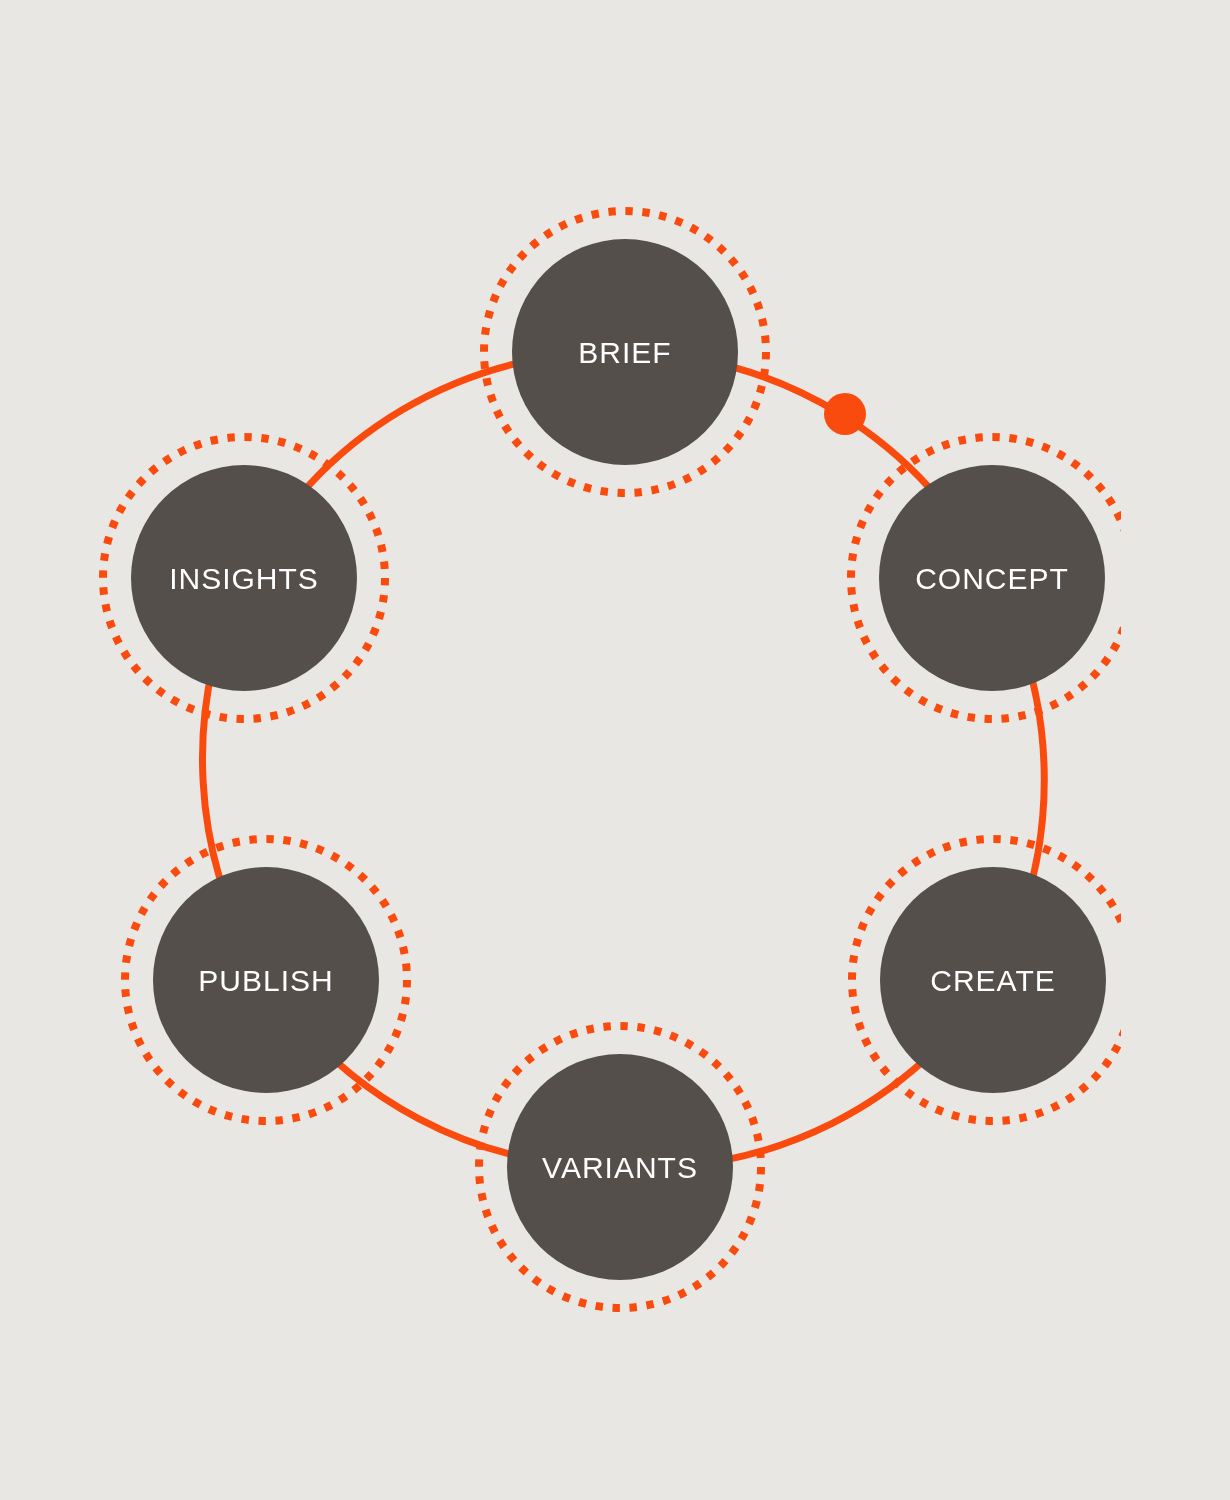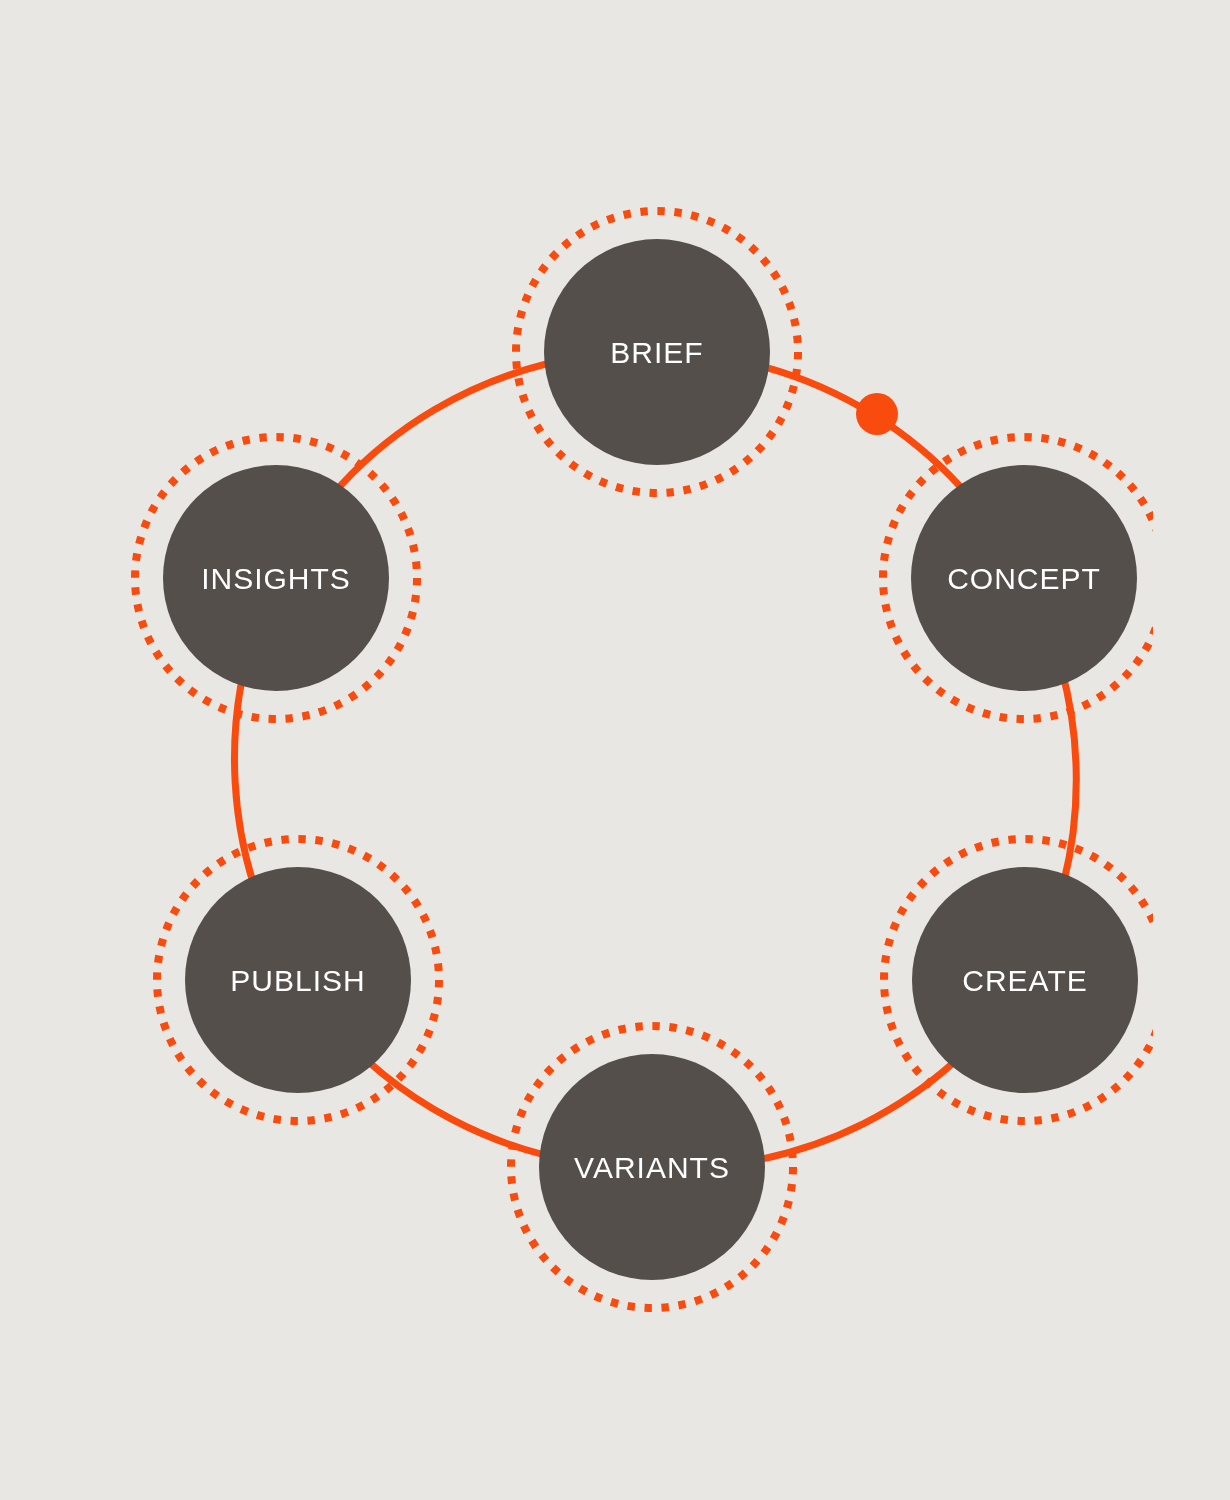--- a/index.html
+++ b/index.html
@@ -7,21 +7,20 @@
     padding: 0;
     background: #e9e7e4;
     font-family: "Liberation Sans", sans-serif;
   }
   .stage {
     position: relative;
     width: 1121px;
     height: 1500px;
     background: #e9e7e4;
     overflow: hidden;
-    margin-left: 32px;
   }
   svg { display: block; }
   .connector {
     fill: none;
     stroke: #fa4b0e;
     stroke-width: 7;
   }
   .dotted-ring {
     fill: none;
     stroke: #fa4b0e;

